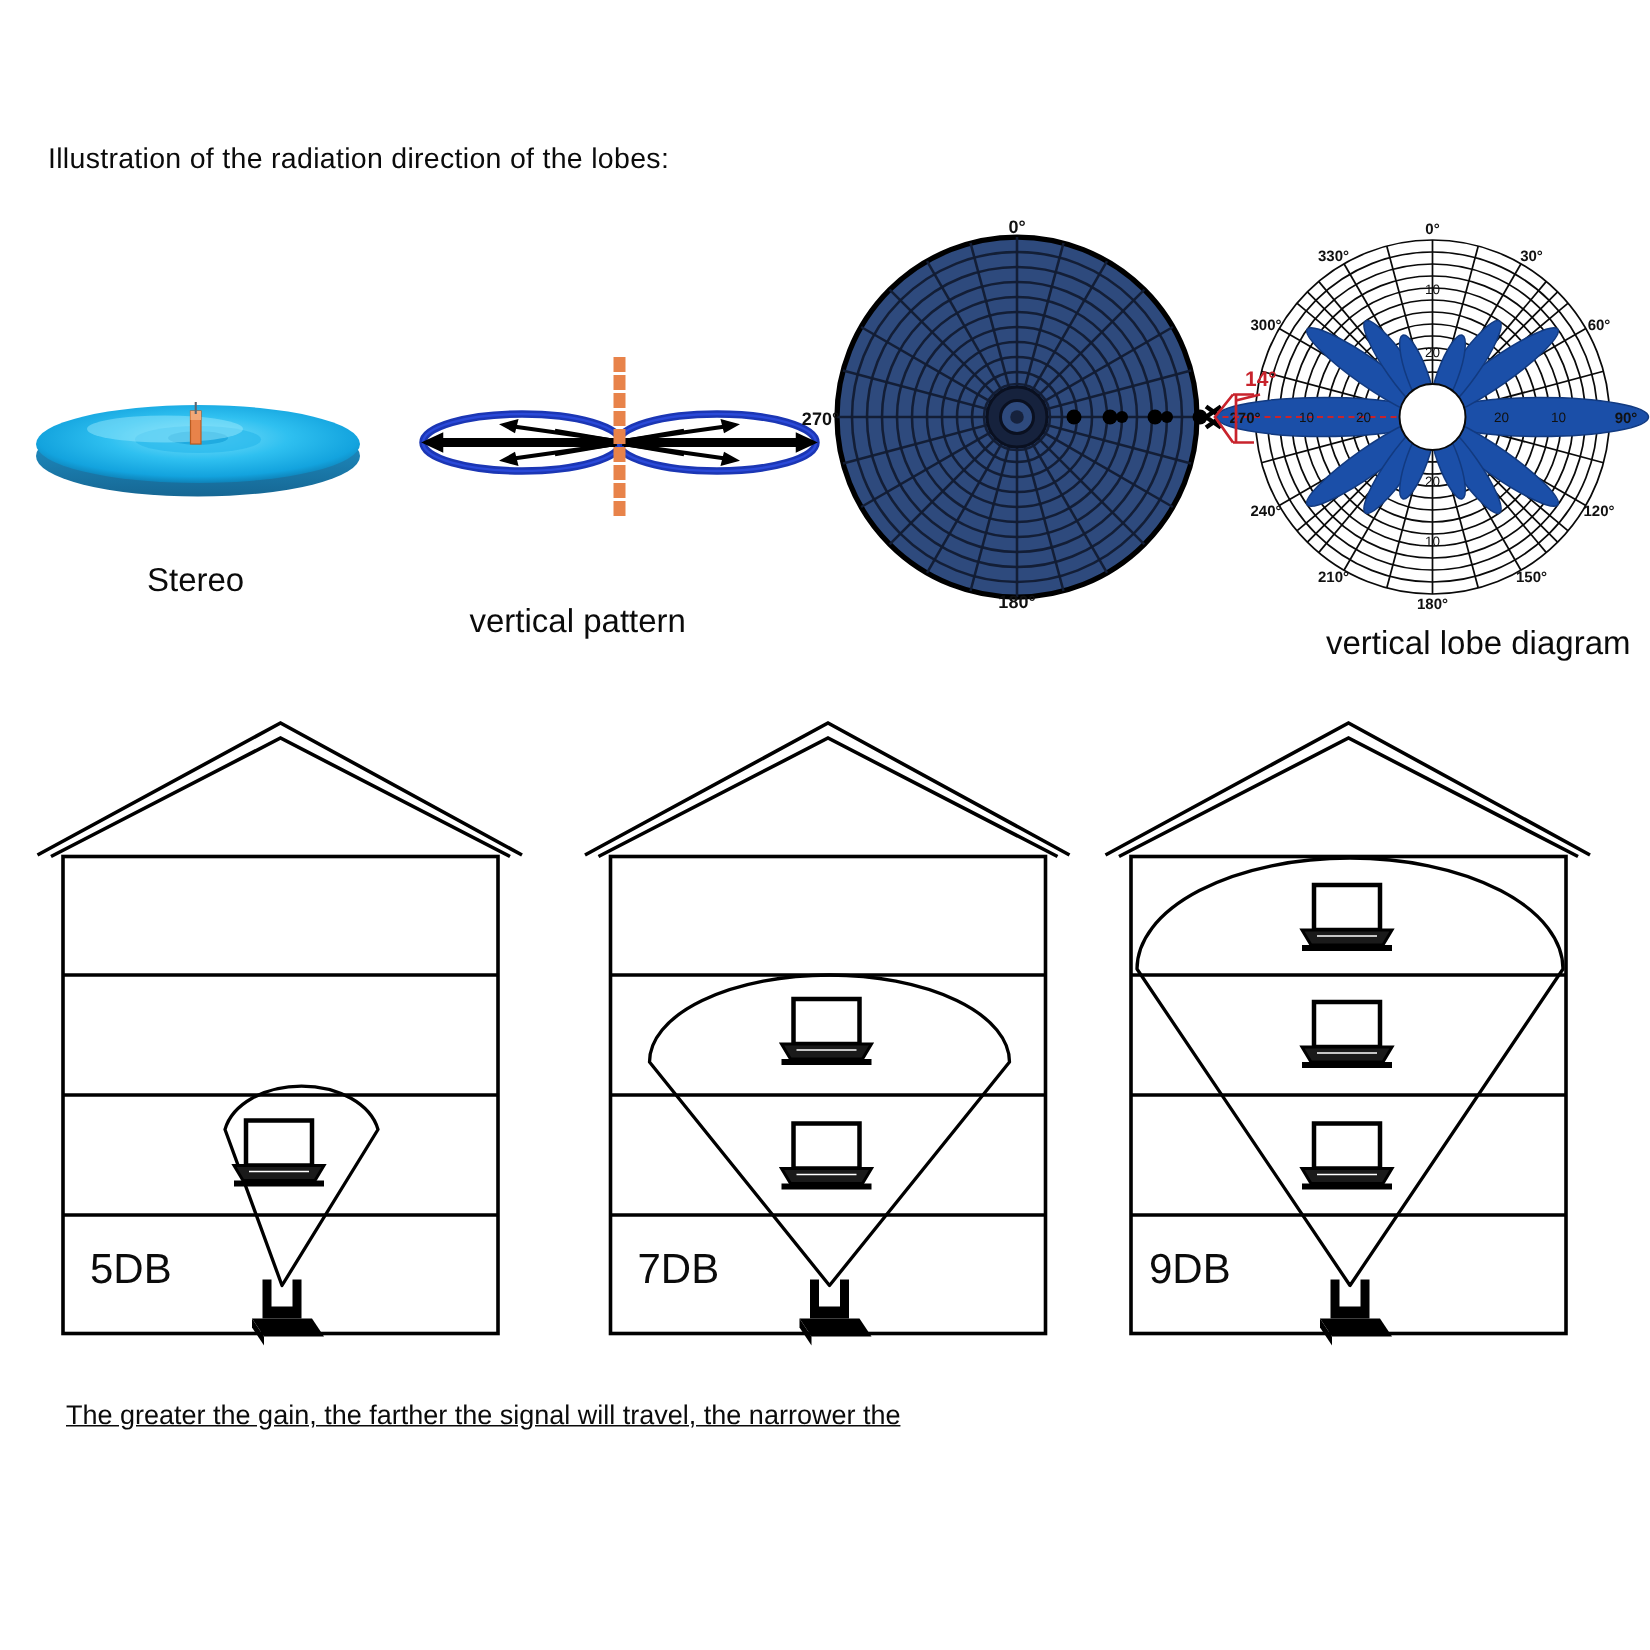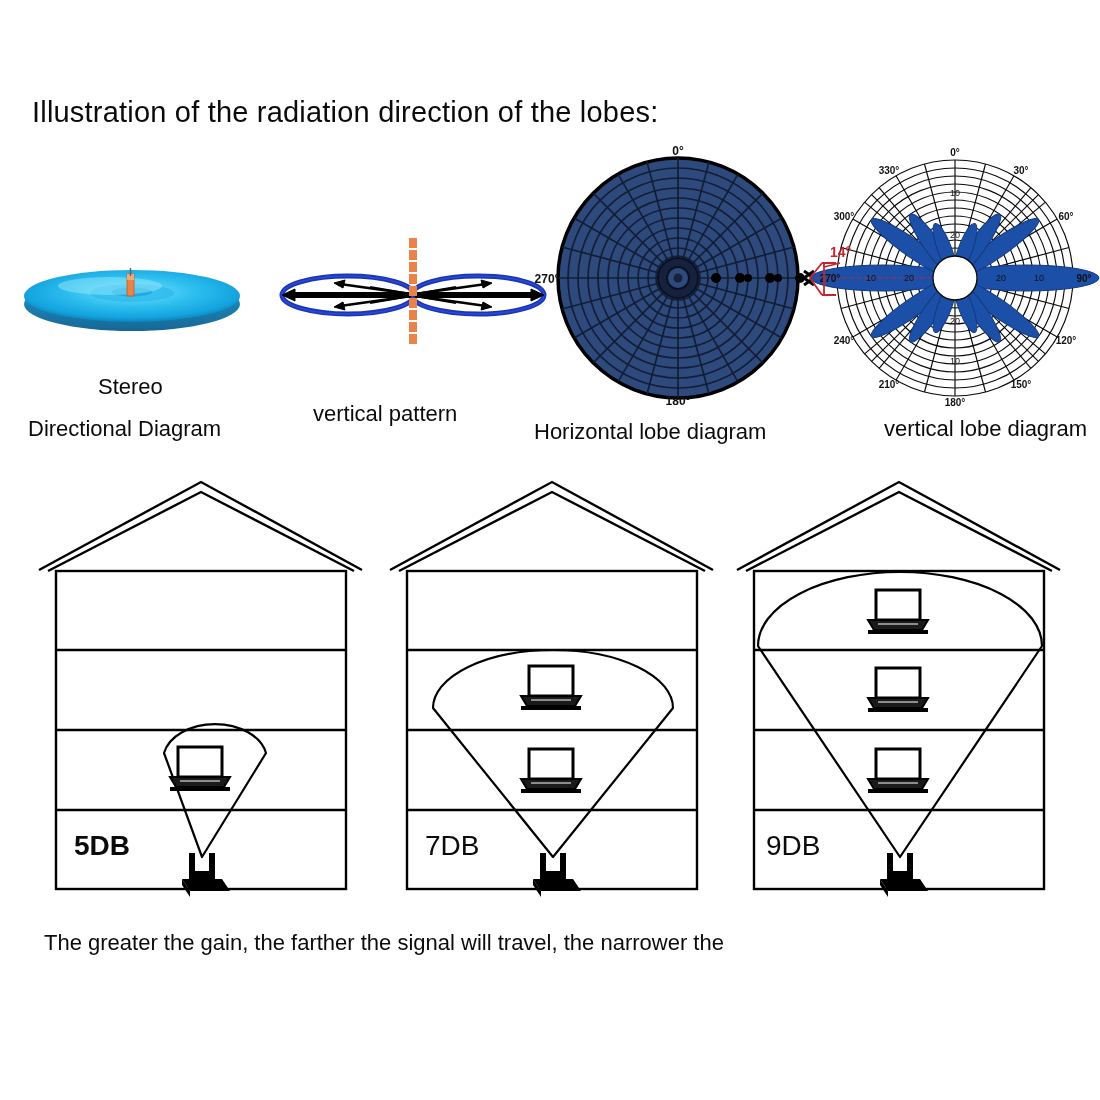--- a/index.html
+++ b/index.html
@@ -21,21 +21,21 @@
     left: 0; top: 0;
     width: 1100px;
     height: 1100px;
   }
   .abs { position: absolute; }
 
   
   .title {
     left: 32px;
     top: 96px;
-    font-size: 29px;
+    font-size: 19px;
     letter-spacing: 0.2px;
     color: #0b0b0b;
     white-space: nowrap;
   }
 
   
   .caption {
     font-size: 22px;
     color: #0b0b0b;
     white-space: nowrap;
@@ -48,23 +48,24 @@
   .cap-vertlobe   { left: 884px; top: 415px; }
 
   
   .panel { position: absolute; }
 
   
   .para {
     left: 44px;
     top: 928px;
     width: 1020px;
-    font-size: 22px;
+    font-size: 18px;
     line-height: 30px;
     color: #0b0b0b;
+    text-decoration: underline;
   }
   .para div { white-space: nowrap; }
   .para .l2 { padding-left: 7px; }
   svg { display: block; }
 </style>
 </head>
 <body>
 
 <div id="page-root">
 
@@ -316,26 +317,24 @@
       <g stroke="#C8232C" fill="none" stroke-width="1.8">
         <path d="M 22 118 L 10 133 L 22 150"></path>
         <path d="M 22 118 L 36 118 M 22 150 L 36 150 M 24 118 L 24 150"></path>
         <line x1="24" y1="122" x2="40" y2="118"></line>
       </g>
       <text x="30" y="112" font-family="Liberation Sans, sans-serif" font-size="14" font-weight="bold" fill="#C8232C">14°</text>
     </svg>
   </div>
 
   <div class="abs caption cap-stereo">Stereo</div>
-  <div class="abs caption cap-stereo2">Directional Diagram</div>
   <div class="abs caption cap-vertpat">vertical pattern</div>
-  <div class="abs caption cap-horizlobe">Horizontal lobe diagram</div>
   <div class="abs caption cap-vertlobe">vertical lobe diagram</div>
 
-  <div class="panel" style="left:34px; top:470px; width:340px; height:430px;font-weight:bold;">
+  <div class="panel" style="left:20px; top:470px; width:340px; height:430px;">
     <svg width="340" height="430" viewBox="0 0 340 430">
       <g stroke="#000000" fill="none" stroke-width="2.4">
 
         <path d="M 5 100 L 167 12 L 328 100"></path>
         <path d="M 14 101 L 167 22 L 320 101"></path>
 
         <rect x="22" y="101" width="290" height="318"></rect>
 
         <line x1="22" y1="180" x2="312" y2="180"></line>
         <line x1="22" y1="260" x2="312" y2="260"></line>

